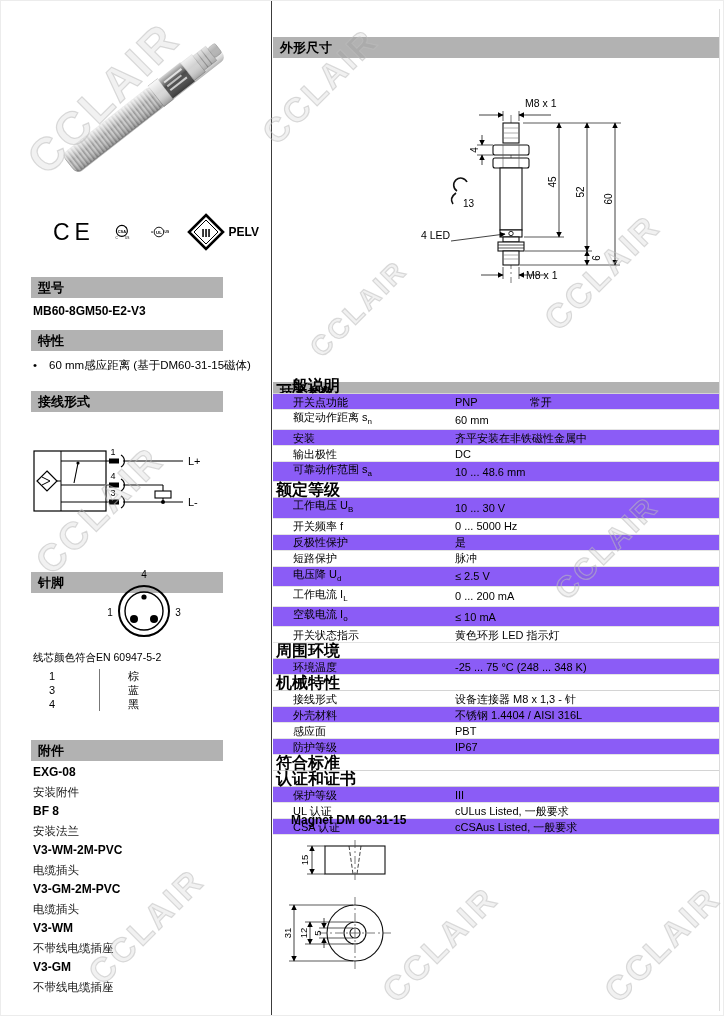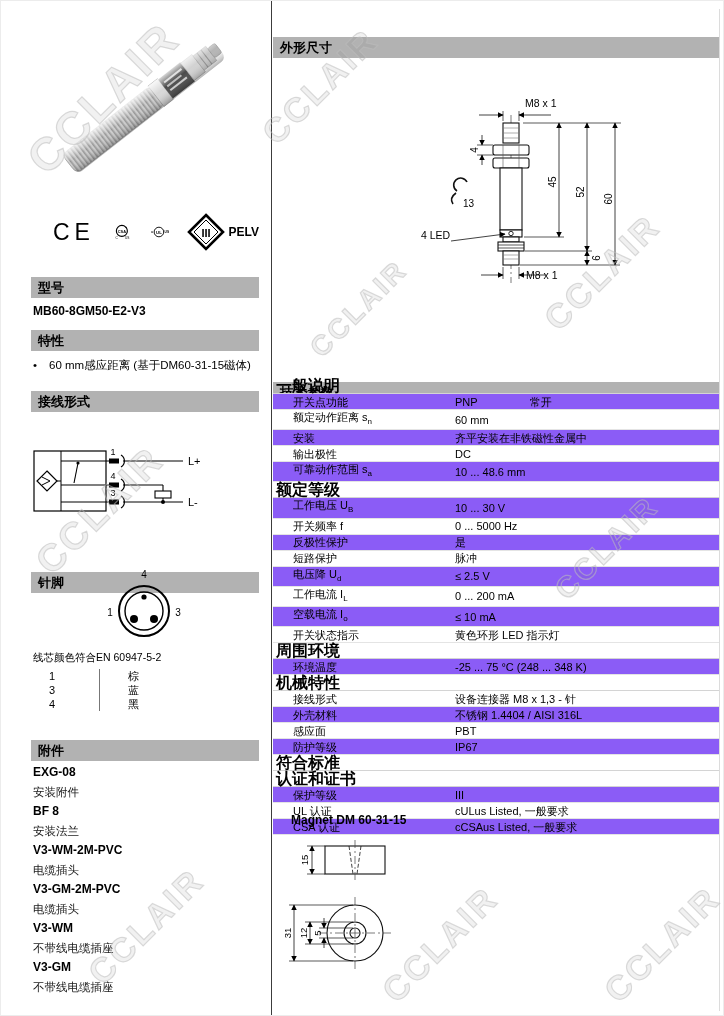--- a/index.html
+++ b/index.html
@@ -18,21 +18,21 @@
   .w6{left:540px;top:530px;font-size:30px;}
   .w7{left:72px;top:906px;font-size:34px;}
   .w8{left:366px;top:924px;font-size:34px;}
   .w9{left:588px;top:924px;font-size:34px;}
   
   .vdiv{position:absolute;left:270px;top:0;width:1px;height:1016px;background:#3c3c3c;z-index:2;}
   .redge{position:absolute;left:718px;top:8px;width:1px;height:1002px;background:#dcdcdc;z-index:2;}
   
   .bar{position:absolute;background:#b2b2b2;font-weight:bold;font-size:13px;line-height:21px;
        height:21px;padding:0 7px;box-sizing:border-box;z-index:3;}
-  .lb{left:30px;width:228px;}
+  .lb{left:30px;width:192px;}
   .rb{left:272px;width:446px;margin-top:26px;}
   .abs{position:absolute;z-index:3;}
   
   .model-text{left:32px;top:303px;font-weight:bold;font-size:12px;}
   .feature{left:32px;top:356px;width:224px;font-size:11.5px;line-height:16px;display:flex;}
   .feature .bullet{width:16px;flex:none;}
   .wire-note{left:32px;top:650px;font-size:10.5px;}
   .wires{left:48px;top:668px;font-size:11px;line-height:14px;}
   .wrow{display:flex;}
   .wnum{width:50px;}

